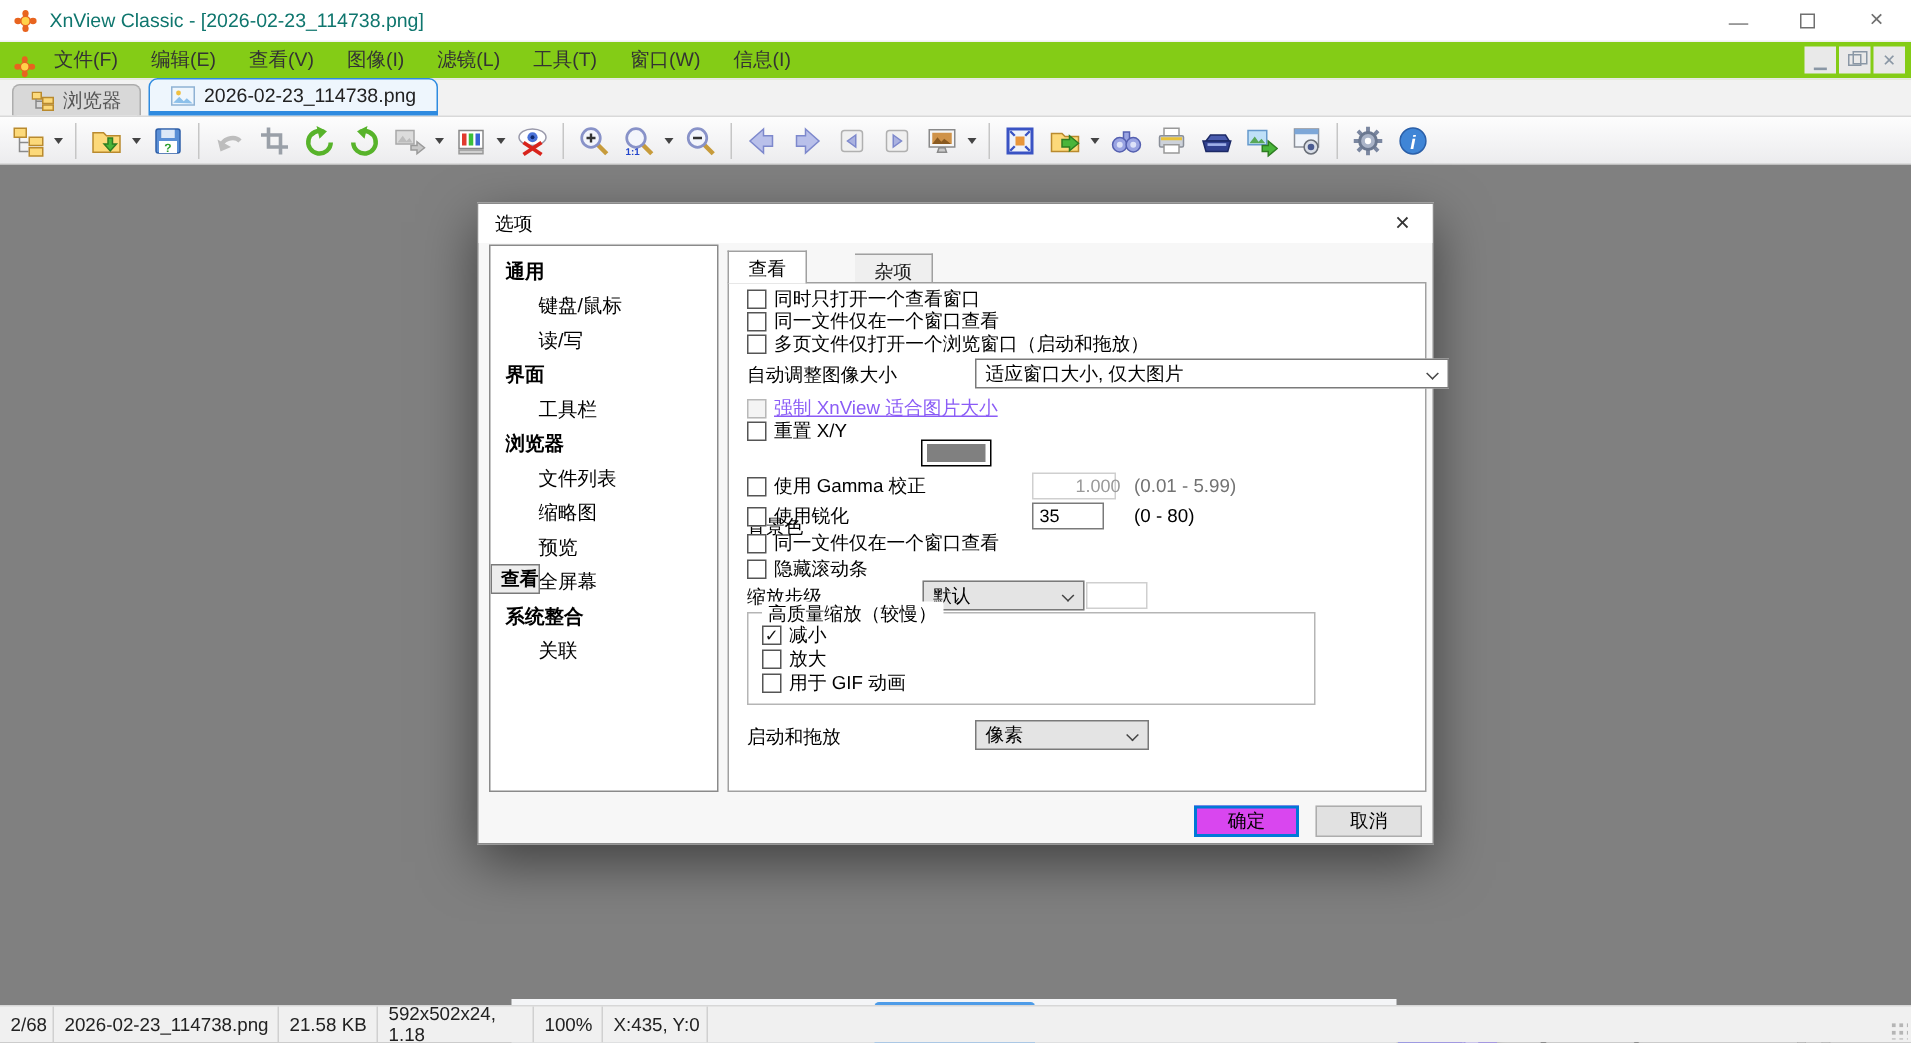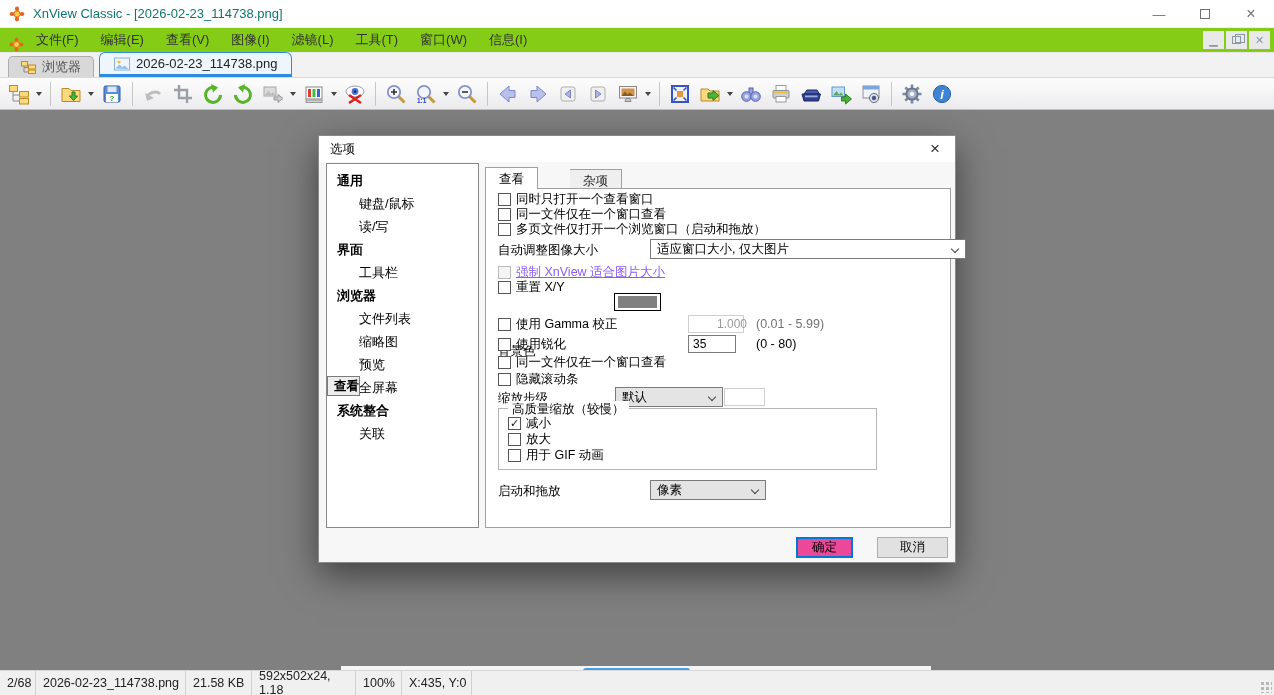--- a/index.html
+++ b/index.html
@@ -78,21 +78,21 @@
   .sel .chev { position:absolute; right:7px; top:6px; width:6px; height:6px; border-right:1.5px solid #444; border-bottom:1.5px solid #444; transform:rotate(45deg); }
   .tin { position:absolute; height:18px; border:1px solid #7a7a7a; background:#fff; font-size:12px; padding:1px 4px; color:#000; line-height:15px; }
   .tin.dis { border-color:#cfcfcf; color:#9a9a9a; }
   .hint { position:absolute; font-size:12.5px; color:#000; }
   .hint.dis { color:#737373; }
   .swatchbtn { position:absolute; left:128px; top:104px; width:47px; height:18px; border:1px solid #000; background:#fff; padding:2px 3px; }
   .swatchbtn .fill { width:100%; height:100%; background:#808080; }
   .grp { position:absolute; left:12px; top:219px; width:379px; height:62px; border:1px solid #b5b5b5; }
   .grp .leg { position:absolute; left:9px; top:-8px; background:#fff; padding:0 4px; font-size:12.5px; }
 
-  .dlg-ok { position:absolute; left:477px; top:401px; width:57px; height:21px; background:#ec4899; border:2px solid #0078d7; font-size:12.5px; display:flex; align-items:center; justify-content:center; }
+  .dlg-ok { position:absolute; left:477px; top:401px; width:70px; height:21px; background:#d946ef; border:2px solid #0078d7; font-size:12.5px; display:flex; align-items:center; justify-content:center; }
   .dlg-cancel { position:absolute; left:558px; top:401px; width:71px; height:21px; background:#e1e1e1; border:1px solid #adadad; font-size:12.5px; display:flex; align-items:center; justify-content:center; }
 
   
   .statusbar { position:absolute; left:0; top:670px; width:1274px; height:25px; background:#f0f0f0; border-top:1px solid #d7d7d7; display:flex; align-items:stretch; font-size:12.5px; color:#222; }
   .seg { display:flex; align-items:center; padding-left:7px; border-right:1px solid #d0d0d0; }
   .seg.s0{width:36px;} .seg.s1{width:150px;} .seg.s2{width:66px;} .seg.s3{width:104px;} .seg.s4{width:46px;} .seg.s5{width:70px;}
   .grip { position:absolute; right:2px; bottom:2px; width:12px; height:12px;
     background-image:radial-gradient(#b5b5b5 1.4px, transparent 1.5px); background-size:5px 5px; }
 </style>
 </head>

